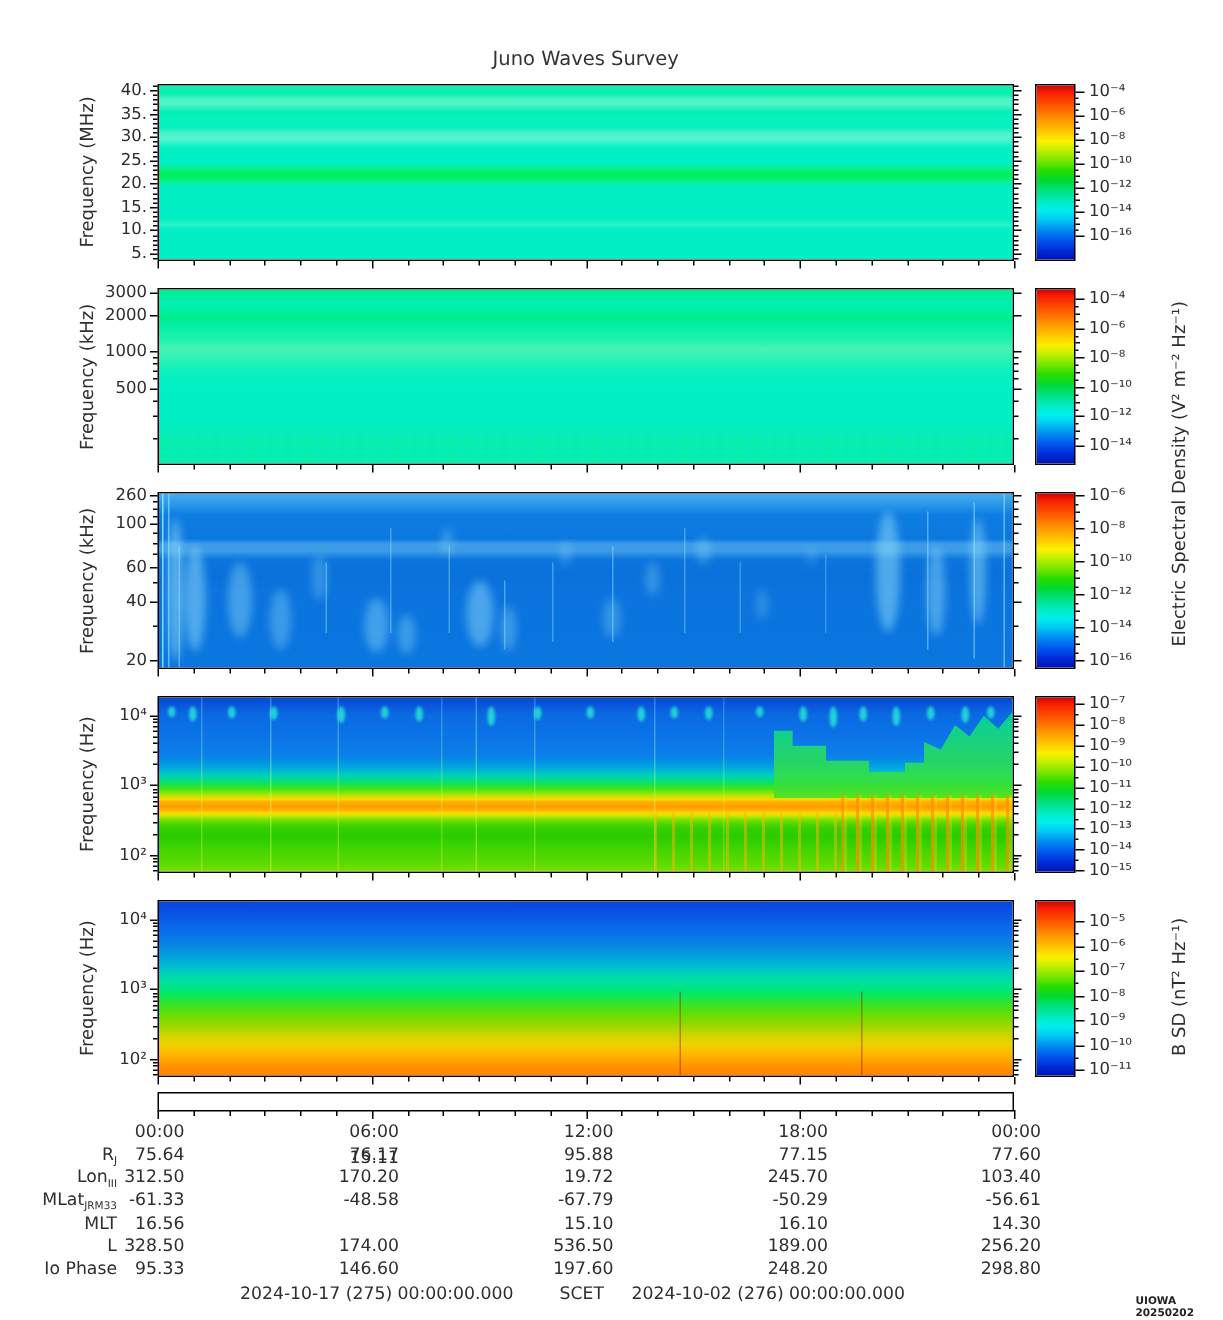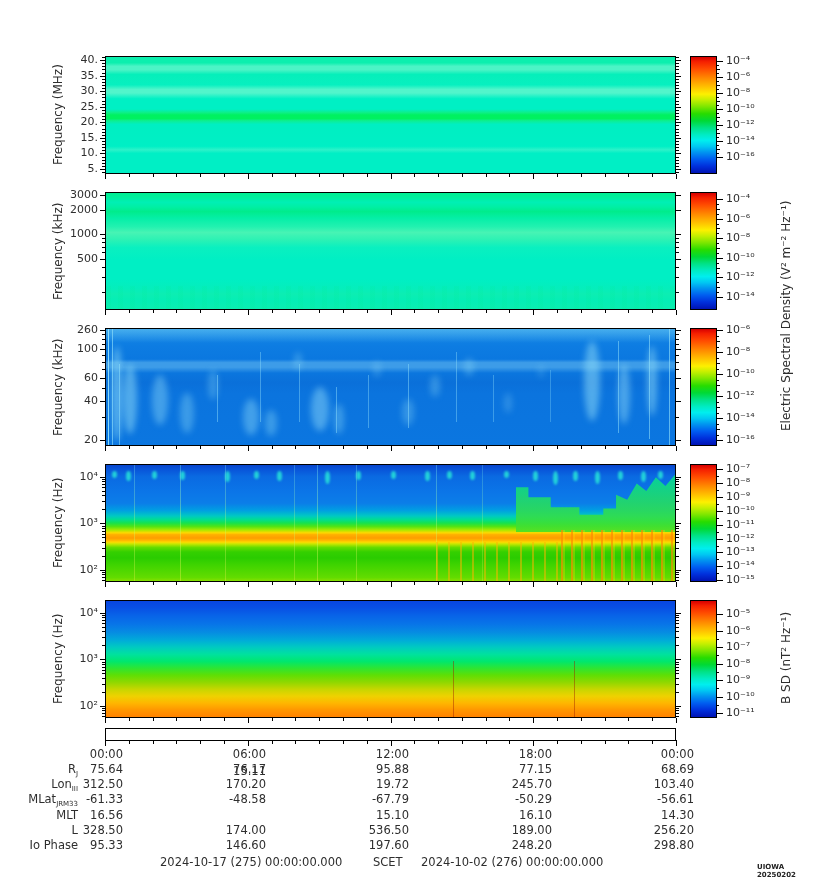--- a/index.html
+++ b/index.html
@@ -53,20 +53,21 @@
   .timebar{position:absolute;left:105px;top:728px;width:571px;height:13px;border:1px solid #000;
     box-sizing:border-box;background:#fff}
   .footer{position:absolute;top:855px;font-size:11.5px;white-space:nowrap;color:#2e2e2e}
   .credit{position:absolute;top:863px;left:757px;font-size:7px;font-weight:bold;color:#222;letter-spacing:0}
 </style>
 </head>
 <body>
 
 <div id="fig">
 
+  <div class="title">Juno Waves Survey</div>
 
   <div class="plotbox" style="top:56px">
     <div class="plot bg1"></div>
   </div>
   <div class="cbbox" style="top:56px">
       <div class="cbg"></div>
     </div>
 
   <div class="plotbox" style="top:192px">
     <div class="plot bg2"></div>
@@ -707,21 +708,21 @@
     <div class="num" style="left: 63px; width: 60px; top: 747px;">00:00</div>
     <div class="num" style="left: 206px; width: 60px; top: 747px;">06:00</div>
     <div class="num" style="left: 349px; width: 60px; top: 747px;">12:00</div>
     <div class="num" style="left: 492px; width: 60px; top: 747px;">18:00</div>
     <div class="num" style="left: 634px; width: 60px; top: 747px;">00:00</div>
     <div class="rowlab" style="top: 762px;"><span>R</span><sub class="u">J</sub></div>
     <div class="num" style="left: 53px; width: 70px; top: 762px;">75.64</div>
     <div class="num" style="left: 196px; width: 70px; top: 762px;">76.17</div>
     <div class="num" style="left: 339px; width: 70px; top: 762px;">95.88</div>
     <div class="num" style="left: 482px; width: 70px; top: 762px;">77.15</div>
-    <div class="num" style="left: 624px; width: 70px; top: 762px;">68.69</div>
+    <div class="num" style="left: 624px; width: 70px; top: 762px;">77.60</div>
     <div class="rowlab" style="top: 777px;"><span>Lon</span><sub class="u">III</sub></div>
     <div class="num" style="left: 53px; width: 70px; top: 777px;">312.50</div>
     <div class="num" style="left: 196px; width: 70px; top: 777px;">170.20</div>
     <div class="num" style="left: 339px; width: 70px; top: 777px;">19.72</div>
     <div class="num" style="left: 482px; width: 70px; top: 777px;">245.70</div>
     <div class="num" style="left: 624px; width: 70px; top: 777px;">103.40</div>
     <div class="rowlab" style="top: 792px;"><span>MLat</span><sub class="u">JRM33</sub></div>
     <div class="num" style="left: 53px; width: 70px; top: 792px;">-61.33</div>
     <div class="num" style="left: 196px; width: 70px; top: 792px;">-48.58</div>
     <div class="num" style="left: 339px; width: 70px; top: 792px;">-67.79</div>

